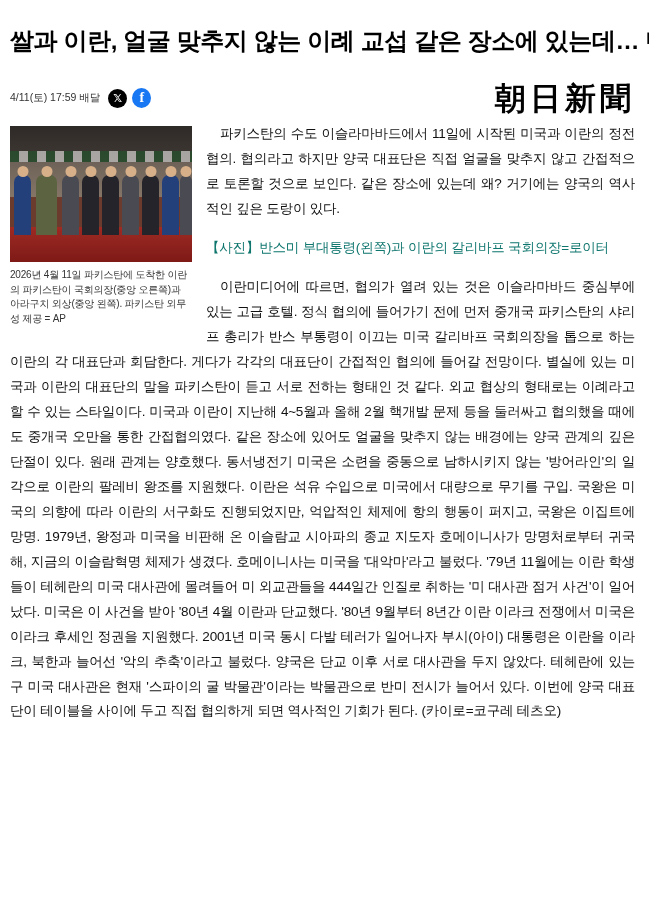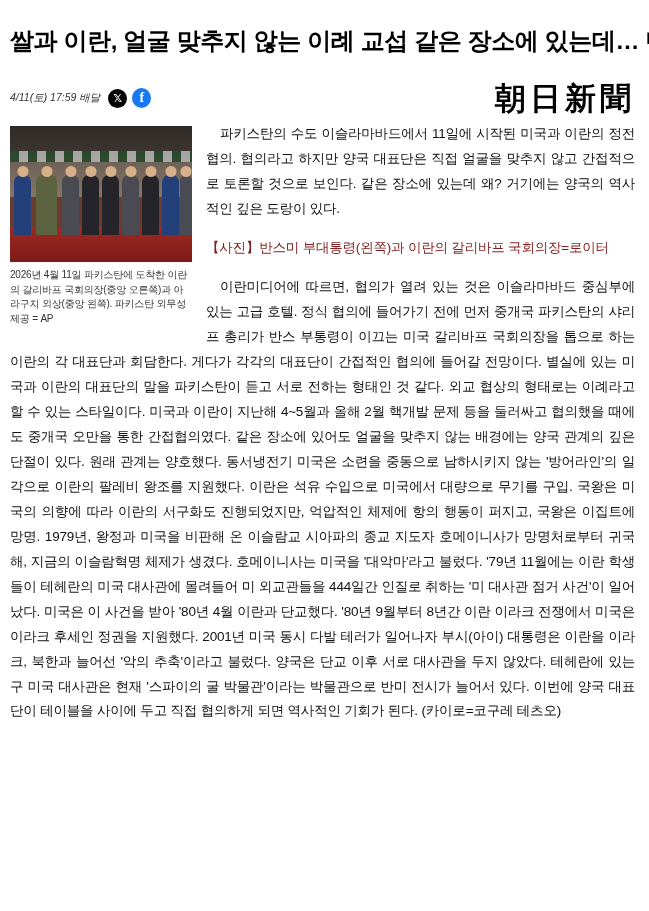--- a/index.html
+++ b/index.html
@@ -45,21 +45,20 @@
   }
   .meta-left {
     display: flex;
     align-items: center;
     gap: 8px;
   }
   .meta-date {
     font-size: 10.5px;
     color: #333333;
     white-space: nowrap;
-    font-style: italic;
   }
   .social {
     display: flex;
     align-items: center;
     gap: 5px;
   }
   .icon-circle {
     width: 19px;
     height: 19px;
     border-radius: 50%;
@@ -159,21 +158,21 @@
     line-height: 1.85;
     color: #111111;
     margin: 0 4px 14px 0;
     text-align: justify;
     letter-spacing: -0.2px;
   }
   .para.indent { text-indent: 14px; }
   .photo-credit {
     font-size: 13.5px;
     line-height: 1.85;
-    color: #7f1d1d;
+    color: #0f766e;
     margin: 0 0 14px 0;
     text-align: justify;
     letter-spacing: -0.2px;
     padding-left: 28px;
   }
   .clearfix::after { content:""; display:block; clear:both; }
 </style>
 </head>
 <body>
 
@@ -205,21 +204,21 @@
           <div class="fig mil" style="left:26px; width:21px;"></div>
           <div class="fig grey" style="left:52px;"></div>
           <div class="fig" style="left:72px;"></div>
           <div class="fig" style="left:92px;"></div>
           <div class="fig grey" style="left:112px;"></div>
           <div class="fig" style="left:132px;"></div>
           <div class="fig blue" style="left:152px;"></div>
           <div class="fig grey" style="left:170px; width:12px;"></div>
         </div>
       </div>
-      <div class="caption">2026년 4월 11일 파키스탄에 도착한 이란의 갈리바프 국회의장(중앙 오른쪽)과 아라구치 외상(중앙 왼쪽). 파키스탄 외무성 제공 = AP</div>
+      <div class="caption">2026년 4월 11일 파키스탄에 도착한 이란의 파키스탄이 국회의장(중앙 오른쪽)과 아라구치 외상(중앙 왼쪽). 파키스탄 외무성 제공 = AP</div>
     </div>
 
     <p class="para indent">파키스탄의 수도 이슬라마바드에서 11일에 시작된 미국과 이란의 정전 협의. 협의라고 하지만 양국 대표단은 직접 얼굴을 맞추지 않고 간접적으로 토론할 것으로 보인다. 같은 장소에 있는데 왜? 거기에는 양국의 역사적인 깊은 도랑이 있다.</p>
 
     <p class="photo-credit">【사진】반스미 부대통령(왼쪽)과 이란의 갈리바프 국회의장=로이터</p>
 
     <p class="para indent">이란미디어에 따르면, 협의가 열려 있는 것은 이슬라마바드 중심부에 있는 고급 호텔. 정식 협의에 들어가기 전에 먼저 중개국 파키스탄의 샤리프 총리가 반스 부통령이 이끄는 미국 갈리바프 국회의장을 톱으로 하는 이란의 각 대표단과 회담한다.  게다가 각각의 대표단이 간접적인 협의에 들어갈 전망이다. 별실에 있는 미국과 이란의 대표단의 말을 파키스탄이 듣고 서로 전하는 형태인 것 같다. 외교 협상의 형태로는 이례라고 할 수 있는 스타일이다.  미국과 이란이 지난해 4~5월과 올해 2월 핵개발 문제 등을 둘러싸고 협의했을 때에도 중개국 오만을 통한 간접협의였다.  같은 장소에 있어도 얼굴을 맞추지 않는 배경에는 양국 관계의 깊은 단절이 있다.  원래 관계는 양호했다. 동서냉전기 미국은 소련을 중동으로 남하시키지 않는 '방어라인'의 일각으로 이란의 팔레비 왕조를 지원했다.  이란은 석유 수입으로 미국에서 대량으로 무기를 구입. 국왕은 미국의 의향에 따라 이란의 서구화도 진행되었지만, 억압적인 체제에 항의 행동이 퍼지고, 국왕은 이집트에 망명. 1979년, 왕정과 미국을 비판해 온 이슬람교 시아파의 종교 지도자 호메이니사가 망명처로부터 귀국해, 지금의 이슬람혁명 체제가 생겼다. 호메이니사는 미국을 '대악마'라고 불렀다.  '79년 11월에는 이란 학생들이 테헤란의 미국 대사관에 몰려들어 미 외교관들을 444일간 인질로 취하는 '미 대사관 점거 사건'이 일어났다. 미국은 이 사건을 받아 '80년 4월 이란과 단교했다.  '80년 9월부터 8년간 이란 이라크 전쟁에서 미국은 이라크 후세인 정권을 지원했다. 2001년 미국 동시 다발 테러가 일어나자 부시(아이) 대통령은 이란을 이라크, 북한과 늘어선 '악의 추축'이라고 불렀다.  양국은 단교 이후 서로 대사관을 두지 않았다. 테헤란에 있는 구 미국 대사관은 현재 '스파이의 굴 박물관'이라는 박물관으로 반미 전시가 늘어서 있다.  이번에 양국 대표단이 테이블을 사이에 두고 직접 협의하게 되면 역사적인 기회가 된다. (카이로=코구레 테츠오)</p>
 
   </div>
 </div>

